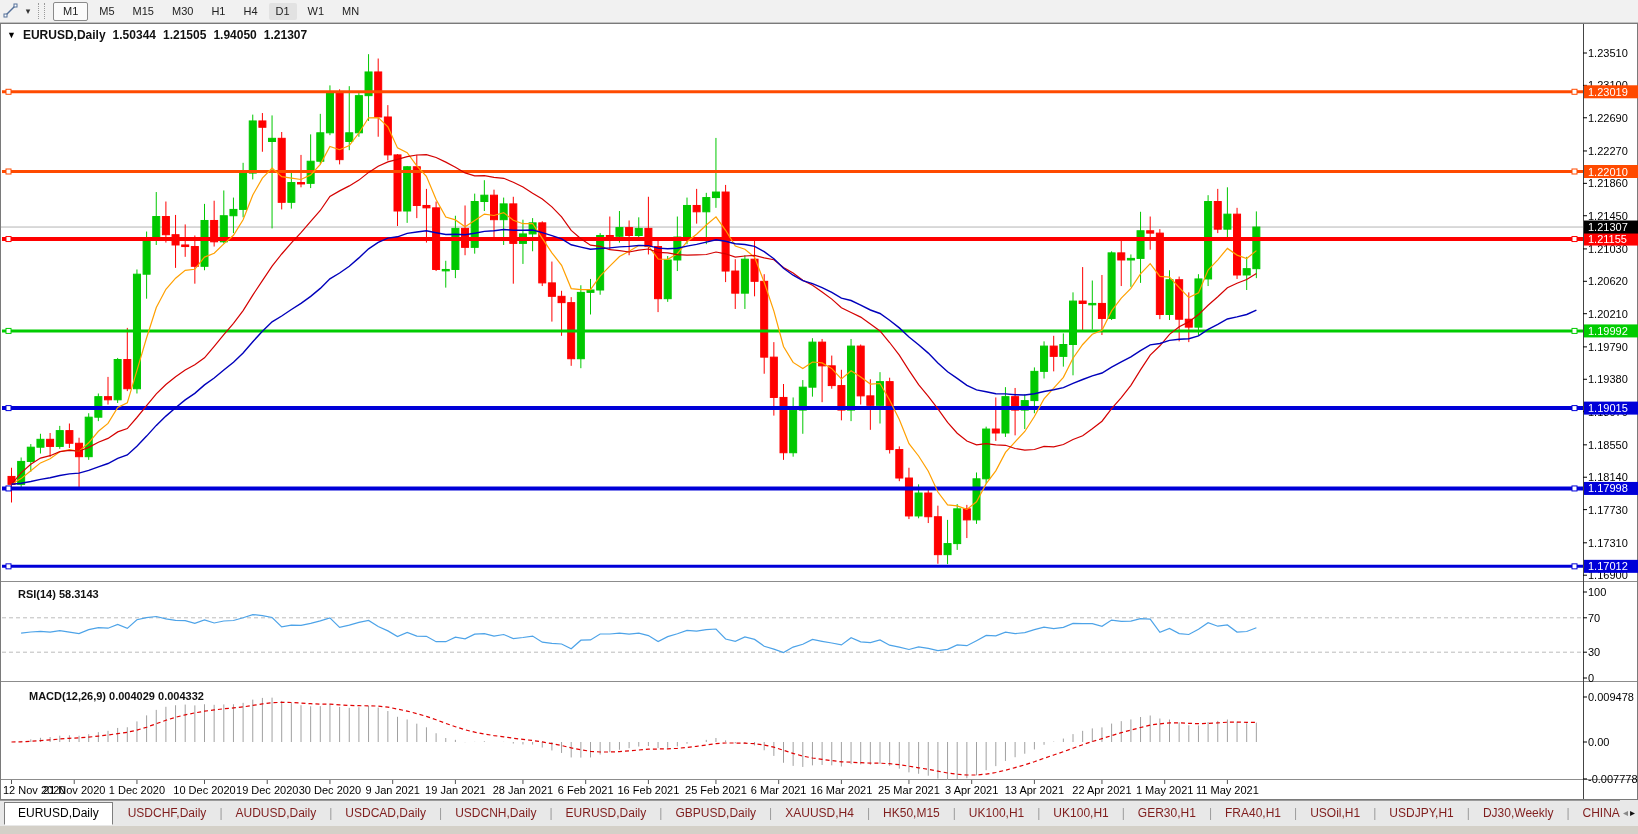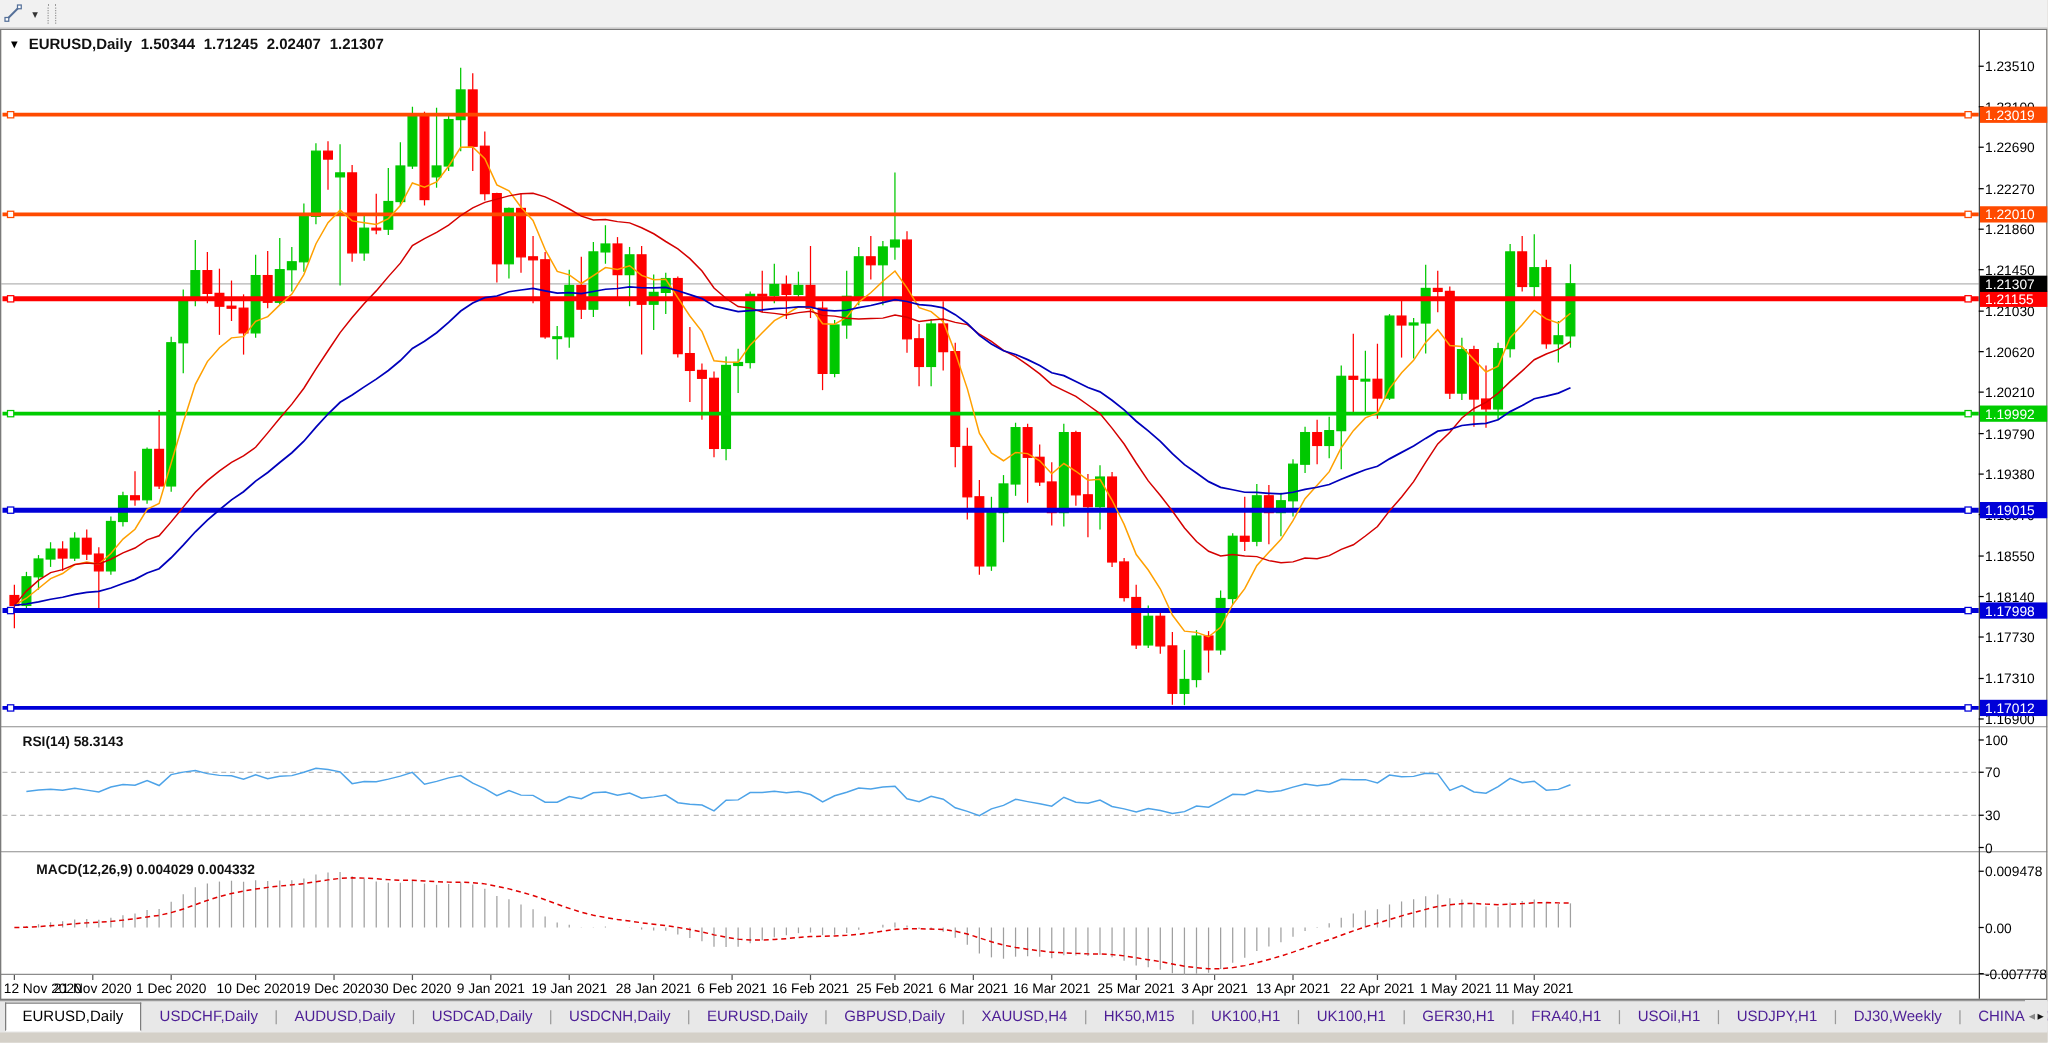--- a/index.html
+++ b/index.html
@@ -14,21 +14,21 @@
   .tf-btn.active{background:#e2e2e2;border-radius:2px;}
   .chart-title{position:absolute;left:7px;top:28px;font-size:12px;font-weight:bold;color:#111;
     display:flex;gap:7px;align-items:center;z-index:5;}
   .chart-title .dd{font-size:9px;color:#000;}
   .panel-label{position:absolute;left:18px;font-size:11px;font-weight:bold;color:#111;z-index:5;}
   #rsi-label{top:588px;}
   #macd-label{top:690px;padding-left:11px;}
   svg text{font-family:"Liberation Sans",sans-serif;}
   .tabbar{position:absolute;left:0;top:800px;width:1638px;height:25px;background:#e8e8e8;
     border-top:1px solid #9a9a9a;white-space:nowrap;overflow:hidden;}
-  .tab{display:inline-block;font-size:12px;color:#4c1d95;padding:4px 13px 5px;cursor:default;}
+  .tab{display:inline-block;font-size:12px;color:#7f1d1d;padding:4px 13px 5px;cursor:default;}
   .tab.active{background:#fff;border:1px solid #7d7d7d;border-bottom:1px solid #fff;
     margin:1px 2px 0 4px;padding:3px 13px 4px;color:#000;}
   .tab-sep{display:inline-block;color:#9a9a9a;font-size:12px;}
   .tab-arrows{position:absolute;right:0;top:800px;height:25px;display:flex;align-items:center;
     gap:2px;padding:0 3px;background:#e8e8e8;z-index:6;}
   .tab-arrows span{font-size:10px;}
 </style>
 </head>
 <body>
 
@@ -599,28 +599,29 @@
 <div class="toolbar">
   <div class="tool-btn">
     <svg width="16" height="16">
       <line x1="2" y1="13" x2="13" y2="2" stroke="#557099" stroke-width="1.5"></line>
       <rect x="1" y="11" width="3" height="3" fill="#fff" stroke="#557099"></rect>
       <rect x="11" y="1" width="3" height="3" fill="#fff" stroke="#557099"></rect>
     </svg>
   </div>
   <div class="caret">▾</div>
   <div class="grip"></div>
+  <div id="tf-buttons"><span class="tf-btn outlined">M1</span><span class="tf-btn">M5</span><span class="tf-btn">M15</span><span class="tf-btn">M30</span><span class="tf-btn">H1</span><span class="tf-btn">H4</span><span class="tf-btn active">D1</span><span class="tf-btn">W1</span><span class="tf-btn">MN</span></div>
 </div>
 
 <div class="chart-title">
   <span class="dd">▼</span>
   <span>EURUSD,Daily</span>
   <span>1.50344</span>
-  <span>1.71245</span>
-  <span>2.02407</span>
+  <span>1.21505</span>
+  <span>1.94050</span>
   <span>1.21307</span>
 </div>
 
 <div id="rsi-label" class="panel-label">RSI(14) 58.3143</div>
 <div id="macd-label" class="panel-label">MACD(12,26,9) 0.004029 0.004332</div>
 
 <div class="tabbar" id="tabbar"><span class="tab active">EURUSD,Daily</span><span class="tab">USDCHF,Daily</span><span class="tab-sep">|</span><span class="tab">AUDUSD,Daily</span><span class="tab-sep">|</span><span class="tab">USDCAD,Daily</span><span class="tab-sep">|</span><span class="tab">USDCNH,Daily</span><span class="tab-sep">|</span><span class="tab">EURUSD,Daily</span><span class="tab-sep">|</span><span class="tab">GBPUSD,Daily</span><span class="tab-sep">|</span><span class="tab">XAUUSD,H4</span><span class="tab-sep">|</span><span class="tab">HK50,M15</span><span class="tab-sep">|</span><span class="tab">UK100,H1</span><span class="tab-sep">|</span><span class="tab">UK100,H1</span><span class="tab-sep">|</span><span class="tab">GER30,H1</span><span class="tab-sep">|</span><span class="tab">FRA40,H1</span><span class="tab-sep">|</span><span class="tab">USOil,H1</span><span class="tab-sep">|</span><span class="tab">USDJPY,H1</span><span class="tab-sep">|</span><span class="tab">DJ30,Weekly</span><span class="tab-sep">|</span><span class="tab">CHINA300,H1</span></div>
 <div class="tab-arrows">
   <span style="color:#888;">◂</span>
   <span style="color:#111;">▸</span>

